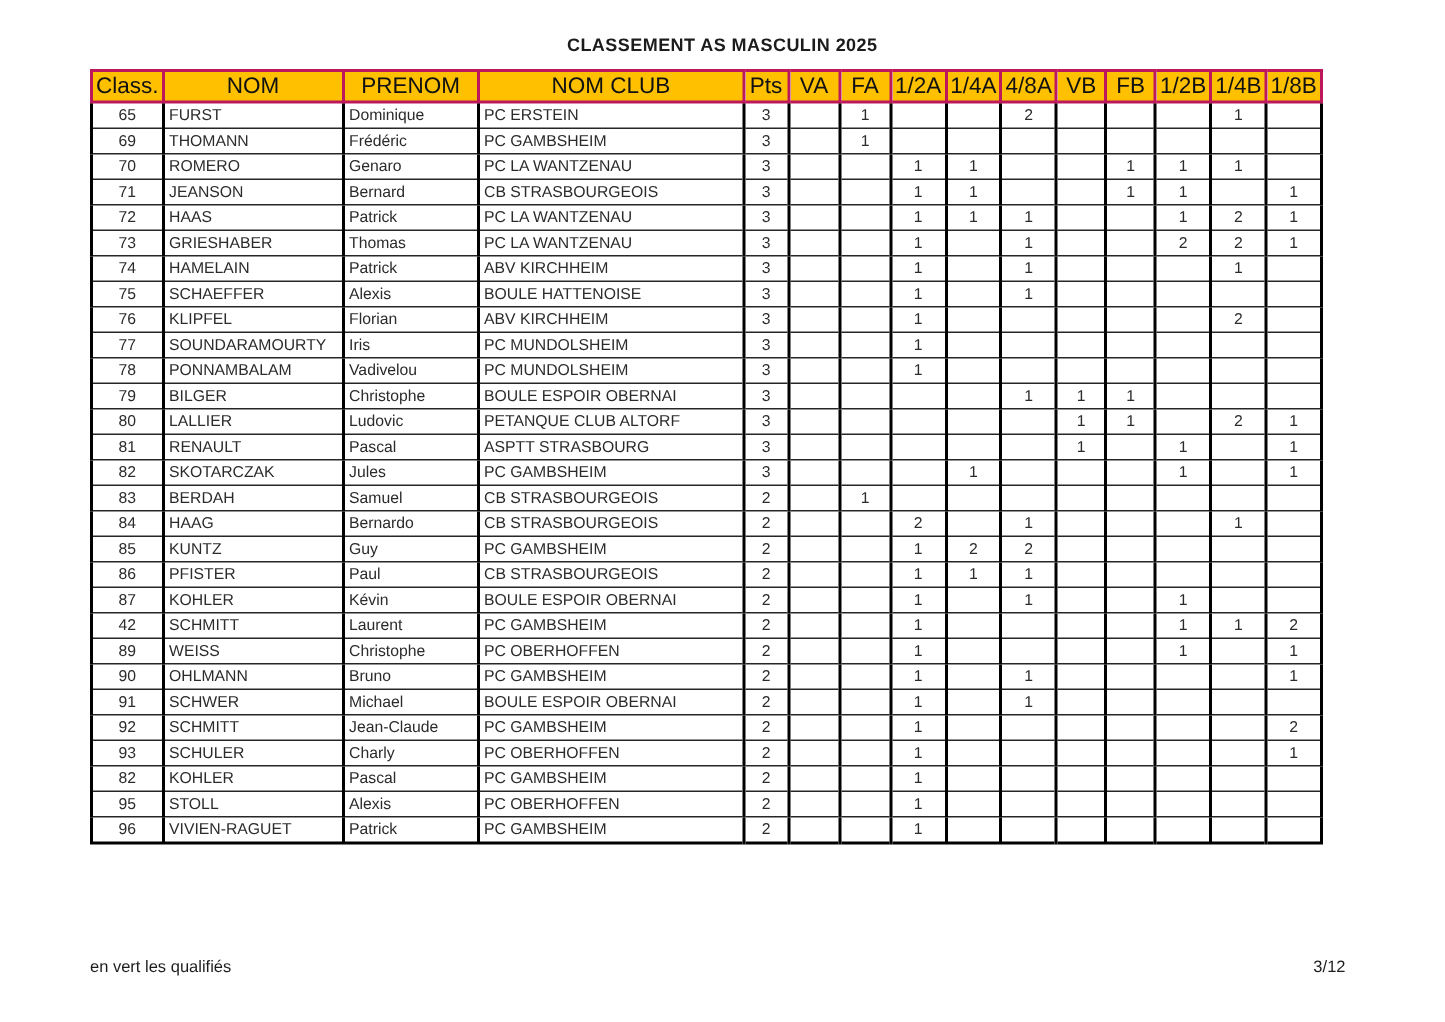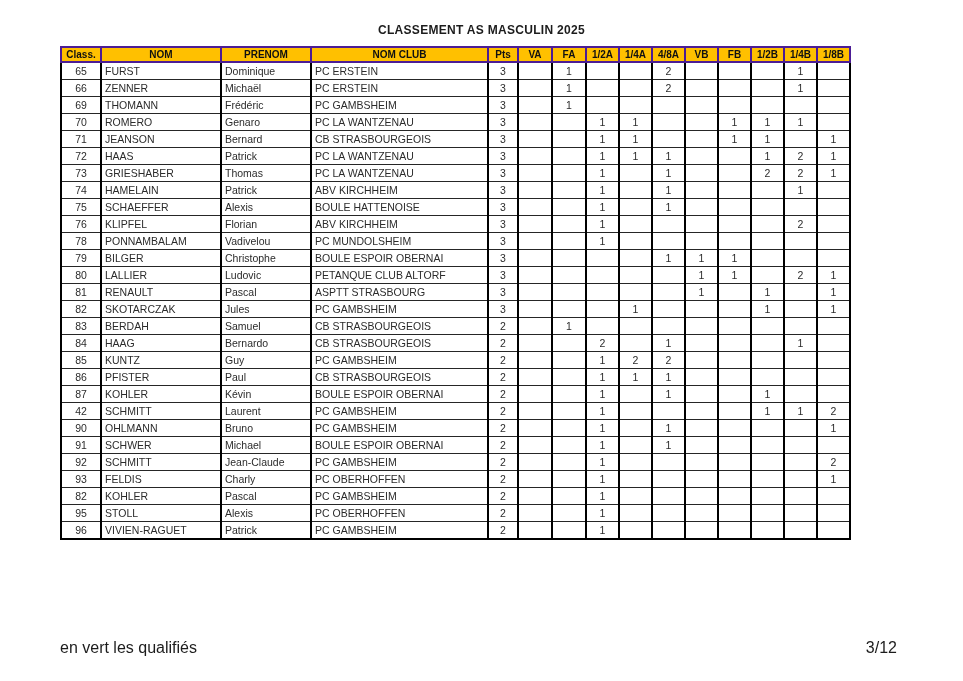--- a/index.html
+++ b/index.html
@@ -22,23 +22,23 @@
   }
   table.ranking {
     position: absolute;
     left: 60px; top: 46px;
     border-collapse: collapse;
     table-layout: fixed;
     border: 2px solid #000;
   }
   table.ranking th {
     background: var(--header-bg, #FFC000);
-    border: 2px solid #4c1d95;
-    font-size: 10px;
-    font-weight: 700;
+    border: 2px solid #be185d;
+    font-size: 15px;
+    font-weight: 400;
     color: #111;
     height: 14px;
     padding: 1px 2px;
     white-space: nowrap;
     overflow: hidden;
   }
   table.ranking td {
     border-top: 1px solid #262626;
     border-bottom: 1px solid #262626;
     border-left: 2px solid #000;
@@ -51,21 +51,21 @@
     overflow: hidden;
     line-height: 16px;
   }
   table.ranking td.txt { text-align: left; }
   table.ranking td.num { text-align: center; padding: 0 1px; }
   .footer {
     position: absolute;
     left: 60px; top: 639px; width: 837px;
     display: flex;
     justify-content: space-between;
-    font-size: 16px;
+    font-size: 11px;
     color: #1c1c1c;
   }
 </style>
 </head>
 <body>
 
 <div class="page-title">CLASSEMENT AS MASCULIN 2025</div>
 
 <table class="ranking">
   <colgroup>
@@ -116,37 +116,20 @@
         <td class="num"></td>
         <td class="num"></td>
         <td class="num">2</td>
         <td class="num"></td>
         <td class="num"></td>
         <td class="num"></td>
         <td class="num">1</td>
         <td class="num"></td>
       </tr>
       <tr>
-        <td class="num">66</td>
-        <td class="txt">ZENNER</td>
-        <td class="txt">Michaël</td>
-        <td class="txt">PC ERSTEIN</td>
-        <td class="num">3</td>
-        <td class="num"></td>
-        <td class="num">1</td>
-        <td class="num"></td>
-        <td class="num"></td>
-        <td class="num">2</td>
-        <td class="num"></td>
-        <td class="num"></td>
-        <td class="num"></td>
-        <td class="num">1</td>
-        <td class="num"></td>
-      </tr>
-      <tr>
         <td class="num">69</td>
         <td class="txt">THOMANN</td>
         <td class="txt">Frédéric</td>
         <td class="txt">PC GAMBSHEIM</td>
         <td class="num">3</td>
         <td class="num"></td>
         <td class="num">1</td>
         <td class="num"></td>
         <td class="num"></td>
         <td class="num"></td>
@@ -269,20 +252,37 @@
         <td class="num">1</td>
         <td class="num"></td>
         <td class="num"></td>
         <td class="num"></td>
         <td class="num"></td>
         <td class="num"></td>
         <td class="num">2</td>
         <td class="num"></td>
       </tr>
       <tr>
+        <td class="num">77</td>
+        <td class="txt">SOUNDARAMOURTY</td>
+        <td class="txt">Iris</td>
+        <td class="txt">PC MUNDOLSHEIM</td>
+        <td class="num">3</td>
+        <td class="num"></td>
+        <td class="num"></td>
+        <td class="num">1</td>
+        <td class="num"></td>
+        <td class="num"></td>
+        <td class="num"></td>
+        <td class="num"></td>
+        <td class="num"></td>
+        <td class="num"></td>
+        <td class="num"></td>
+      </tr>
+      <tr>
         <td class="num">78</td>
         <td class="txt">PONNAMBALAM</td>
         <td class="txt">Vadivelou</td>
         <td class="txt">PC MUNDOLSHEIM</td>
         <td class="num">3</td>
         <td class="num"></td>
         <td class="num"></td>
         <td class="num">1</td>
         <td class="num"></td>
         <td class="num"></td>
@@ -456,20 +456,37 @@
         <td class="num">1</td>
         <td class="num"></td>
         <td class="num"></td>
         <td class="num"></td>
         <td class="num"></td>
         <td class="num">1</td>
         <td class="num">1</td>
         <td class="num">2</td>
       </tr>
       <tr>
+        <td class="num">89</td>
+        <td class="txt">WEISS</td>
+        <td class="txt">Christophe</td>
+        <td class="txt">PC OBERHOFFEN</td>
+        <td class="num">2</td>
+        <td class="num"></td>
+        <td class="num"></td>
+        <td class="num">1</td>
+        <td class="num"></td>
+        <td class="num"></td>
+        <td class="num"></td>
+        <td class="num"></td>
+        <td class="num">1</td>
+        <td class="num"></td>
+        <td class="num">1</td>
+      </tr>
+      <tr>
         <td class="num">90</td>
         <td class="txt">OHLMANN</td>
         <td class="txt">Bruno</td>
         <td class="txt">PC GAMBSHEIM</td>
         <td class="num">2</td>
         <td class="num"></td>
         <td class="num"></td>
         <td class="num">1</td>
         <td class="num"></td>
         <td class="num">1</td>
@@ -508,21 +525,21 @@
         <td class="num"></td>
         <td class="num"></td>
         <td class="num"></td>
         <td class="num"></td>
         <td class="num"></td>
         <td class="num"></td>
         <td class="num">2</td>
       </tr>
       <tr>
         <td class="num">93</td>
-        <td class="txt">FELDIS</td>
+        <td class="txt">SCHULER</td>
         <td class="txt">Charly</td>
         <td class="txt">PC OBERHOFFEN</td>
         <td class="num">2</td>
         <td class="num"></td>
         <td class="num"></td>
         <td class="num">1</td>
         <td class="num"></td>
         <td class="num"></td>
         <td class="num"></td>
         <td class="num"></td>

